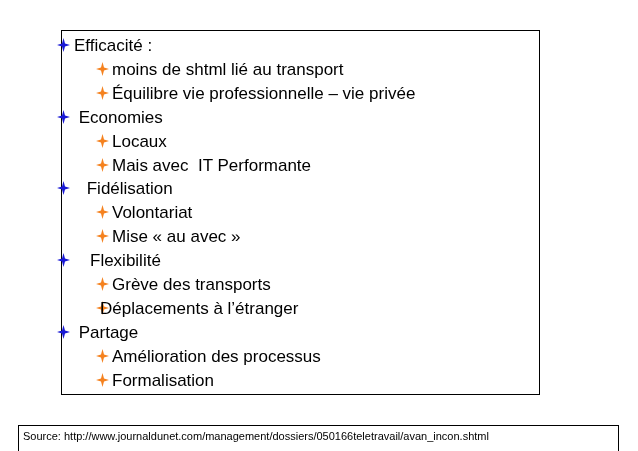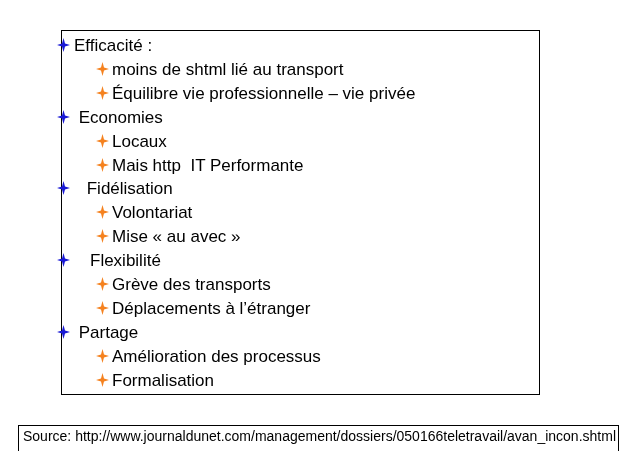--- a/index.html
+++ b/index.html
@@ -7,21 +7,21 @@
          font-family:"Liberation Sans", sans-serif; color:#000; }
   .main-box { position:absolute; left:61px; top:30px; width:479px; height:365px;
               border:1px solid #000; box-sizing:border-box; }
   .item { position:absolute; font-size:17px; line-height:20px; white-space:nowrap; }
   .item .star { display:inline-block; position:absolute; top:2px; }
   .lvl1 { left:0px; }
   .lvl2 { left:34px; }
   .star svg { display:block; }
   .source-box { position:absolute; left:18px; top:425px; width:601px; height:40px;
                 border:1px solid #000; box-sizing:border-box; }
-  .source-text { position:absolute; left:4px; top:4px; font-size:14px; line-height:13px; white-space:nowrap; }
+  .source-text { position:absolute; left:4px; top:4px; font-size:11px; line-height:13px; white-space:nowrap; }
 </style>
 </head>
 <body>
 
 <div class="main-box" id="main-box">
     <div class="item lvl1" style="top: 5px;">
       <span class="star" style="left:-5px;">
         <svg width="13" height="14" viewBox="0 0 13 14">
           <path d="M6.5 0 L8 5.5 L13 7 L8 8.5 L6.5 14 L5 8.5 L0 7 L5 5.5 Z" fill="#1a1ad6"></path>
         </svg>
@@ -59,21 +59,21 @@
         </svg>
       </span>
       <span style="position:absolute;left:16px;white-space:pre;">Locaux</span>
     </div>
     <div class="item lvl2" style="top: 124.5px;">
       <span class="star" style="left:0px;">
         <svg width="13" height="14" viewBox="0 0 13 14">
           <path d="M6.5 0 L8 5.5 L13 7 L8 8.5 L6.5 14 L5 8.5 L0 7 L5 5.5 Z" fill="#f5821f"></path>
         </svg>
       </span>
-      <span style="position:absolute;left:16px;white-space:pre;">Mais http  IT Performante</span>
+      <span style="position:absolute;left:16px;white-space:pre;">Mais avec  IT Performante</span>
     </div>
     <div class="item lvl1" style="top: 148.4px;">
       <span class="star" style="left:-5px;">
         <svg width="13" height="14" viewBox="0 0 13 14">
           <path d="M6.5 0 L8 5.5 L13 7 L8 8.5 L6.5 14 L5 8.5 L0 7 L5 5.5 Z" fill="#1a1ad6"></path>
         </svg>
       </span>
       <span style="position:absolute;left:20px;white-space:pre;"> Fidélisation</span>
     </div>
     <div class="item lvl2" style="top: 172.3px;">
@@ -107,21 +107,21 @@
         </svg>
       </span>
       <span style="position:absolute;left:16px;white-space:pre;">Grève des transports</span>
     </div>
     <div class="item lvl2" style="top: 267.9px;">
       <span class="star" style="left:0px;">
         <svg width="13" height="14" viewBox="0 0 13 14">
           <path d="M6.5 0 L8 5.5 L13 7 L8 8.5 L6.5 14 L5 8.5 L0 7 L5 5.5 Z" fill="#f5821f"></path>
         </svg>
       </span>
-      <span style="position:absolute;left:16px;white-space:pre;text-align:right;">Déplacements à l’étranger</span>
+      <span style="position:absolute;left:4px;white-space:pre;text-align:right;">Déplacements à l’étranger</span>
     </div>
     <div class="item lvl1" style="top: 291.8px;">
       <span class="star" style="left:-5px;">
         <svg width="13" height="14" viewBox="0 0 13 14">
           <path d="M6.5 0 L8 5.5 L13 7 L8 8.5 L6.5 14 L5 8.5 L0 7 L5 5.5 Z" fill="#1a1ad6"></path>
         </svg>
       </span>
       <span style="position:absolute;left:12px;white-space:pre;"> Partage</span>
     </div>
     <div class="item lvl2" style="top: 315.7px;">

